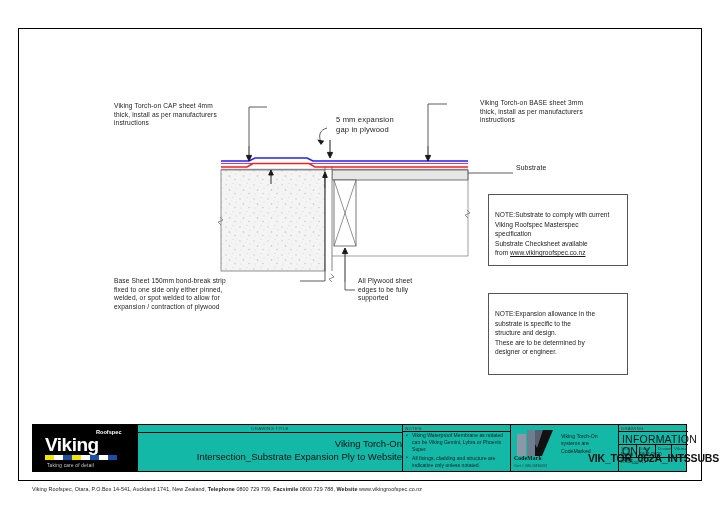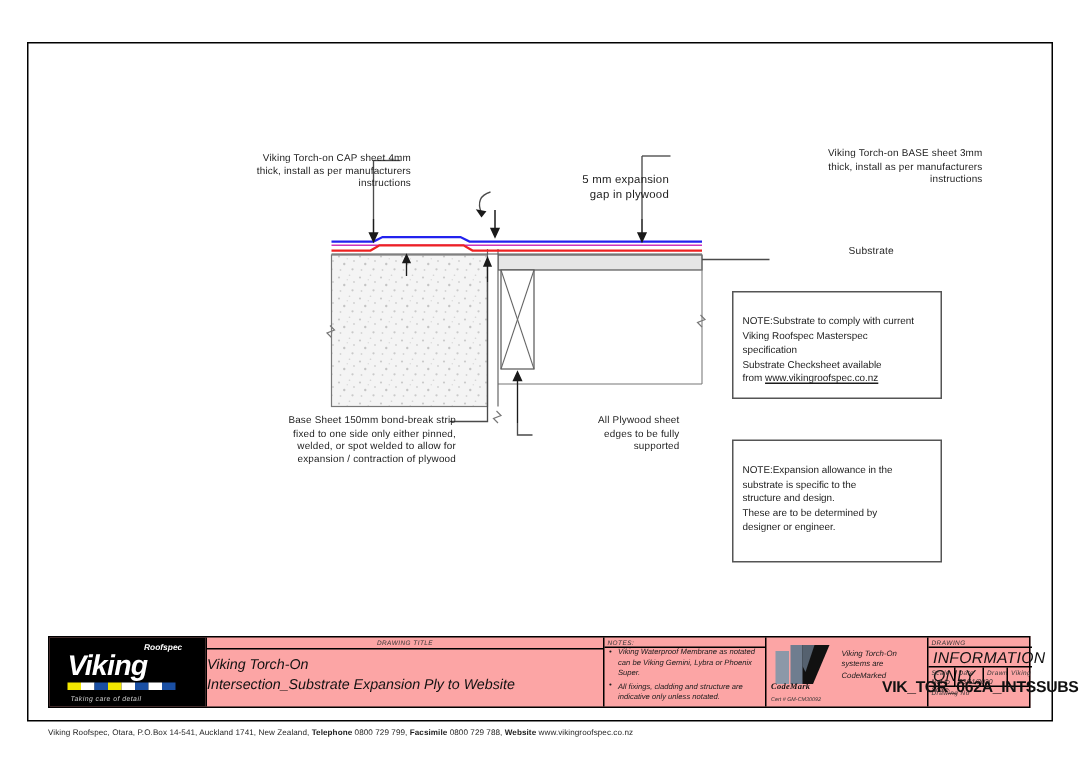--- a/index.html
+++ b/index.html
@@ -31,21 +31,20 @@
   }
 
   
   .annot {
     position: absolute;
     font-size: 6.6px;
     line-height: 8.6px;
     color: #1c1c1c;
     letter-spacing: 0.02em;
     white-space: pre-line;
-    text-align: right;
   }
 
   
   .notebox {
     position: absolute;
     border: 1px solid #555;
     box-sizing: border-box;
     background: #fff;
     padding: 6px 6px 4px 6px;
     font-size: 6.6px;
@@ -56,22 +55,21 @@
   .notebox .uline { text-decoration: underline; }
 
   
   #detail { position: absolute; left: 0; top: 0; }
 
   
   .tb {
     position: absolute;
     box-sizing: border-box;
     border: 1px solid #000;
-    background: #fca5a5;
-    font-style: italic;
+    background: #14b8a6;
   }
   .tb-logo {
     background: #000;
     color: #fff;
     overflow: hidden;
   }
   .logo-word {
     position: absolute;
     left: 12px; top: 10px;
     font-size: 19px;
@@ -107,21 +105,21 @@
     position: absolute;
     font-size: 4.3px;
     color: #333;
     letter-spacing: 0.3px;
     top: 1px; left: 2px;
   }
 
   .dw-title {
     position: absolute;
     width: 100%;
-    text-align: left;
+    text-align: right;
     font-size: 9.5px;
     line-height: 12.5px;
     color: #111;
   }
   .notes-list {
     position: absolute;
     left: 3px; top: 7px;
     right: 2px;
     font-size: 5.1px;
     line-height: 7.2px;

